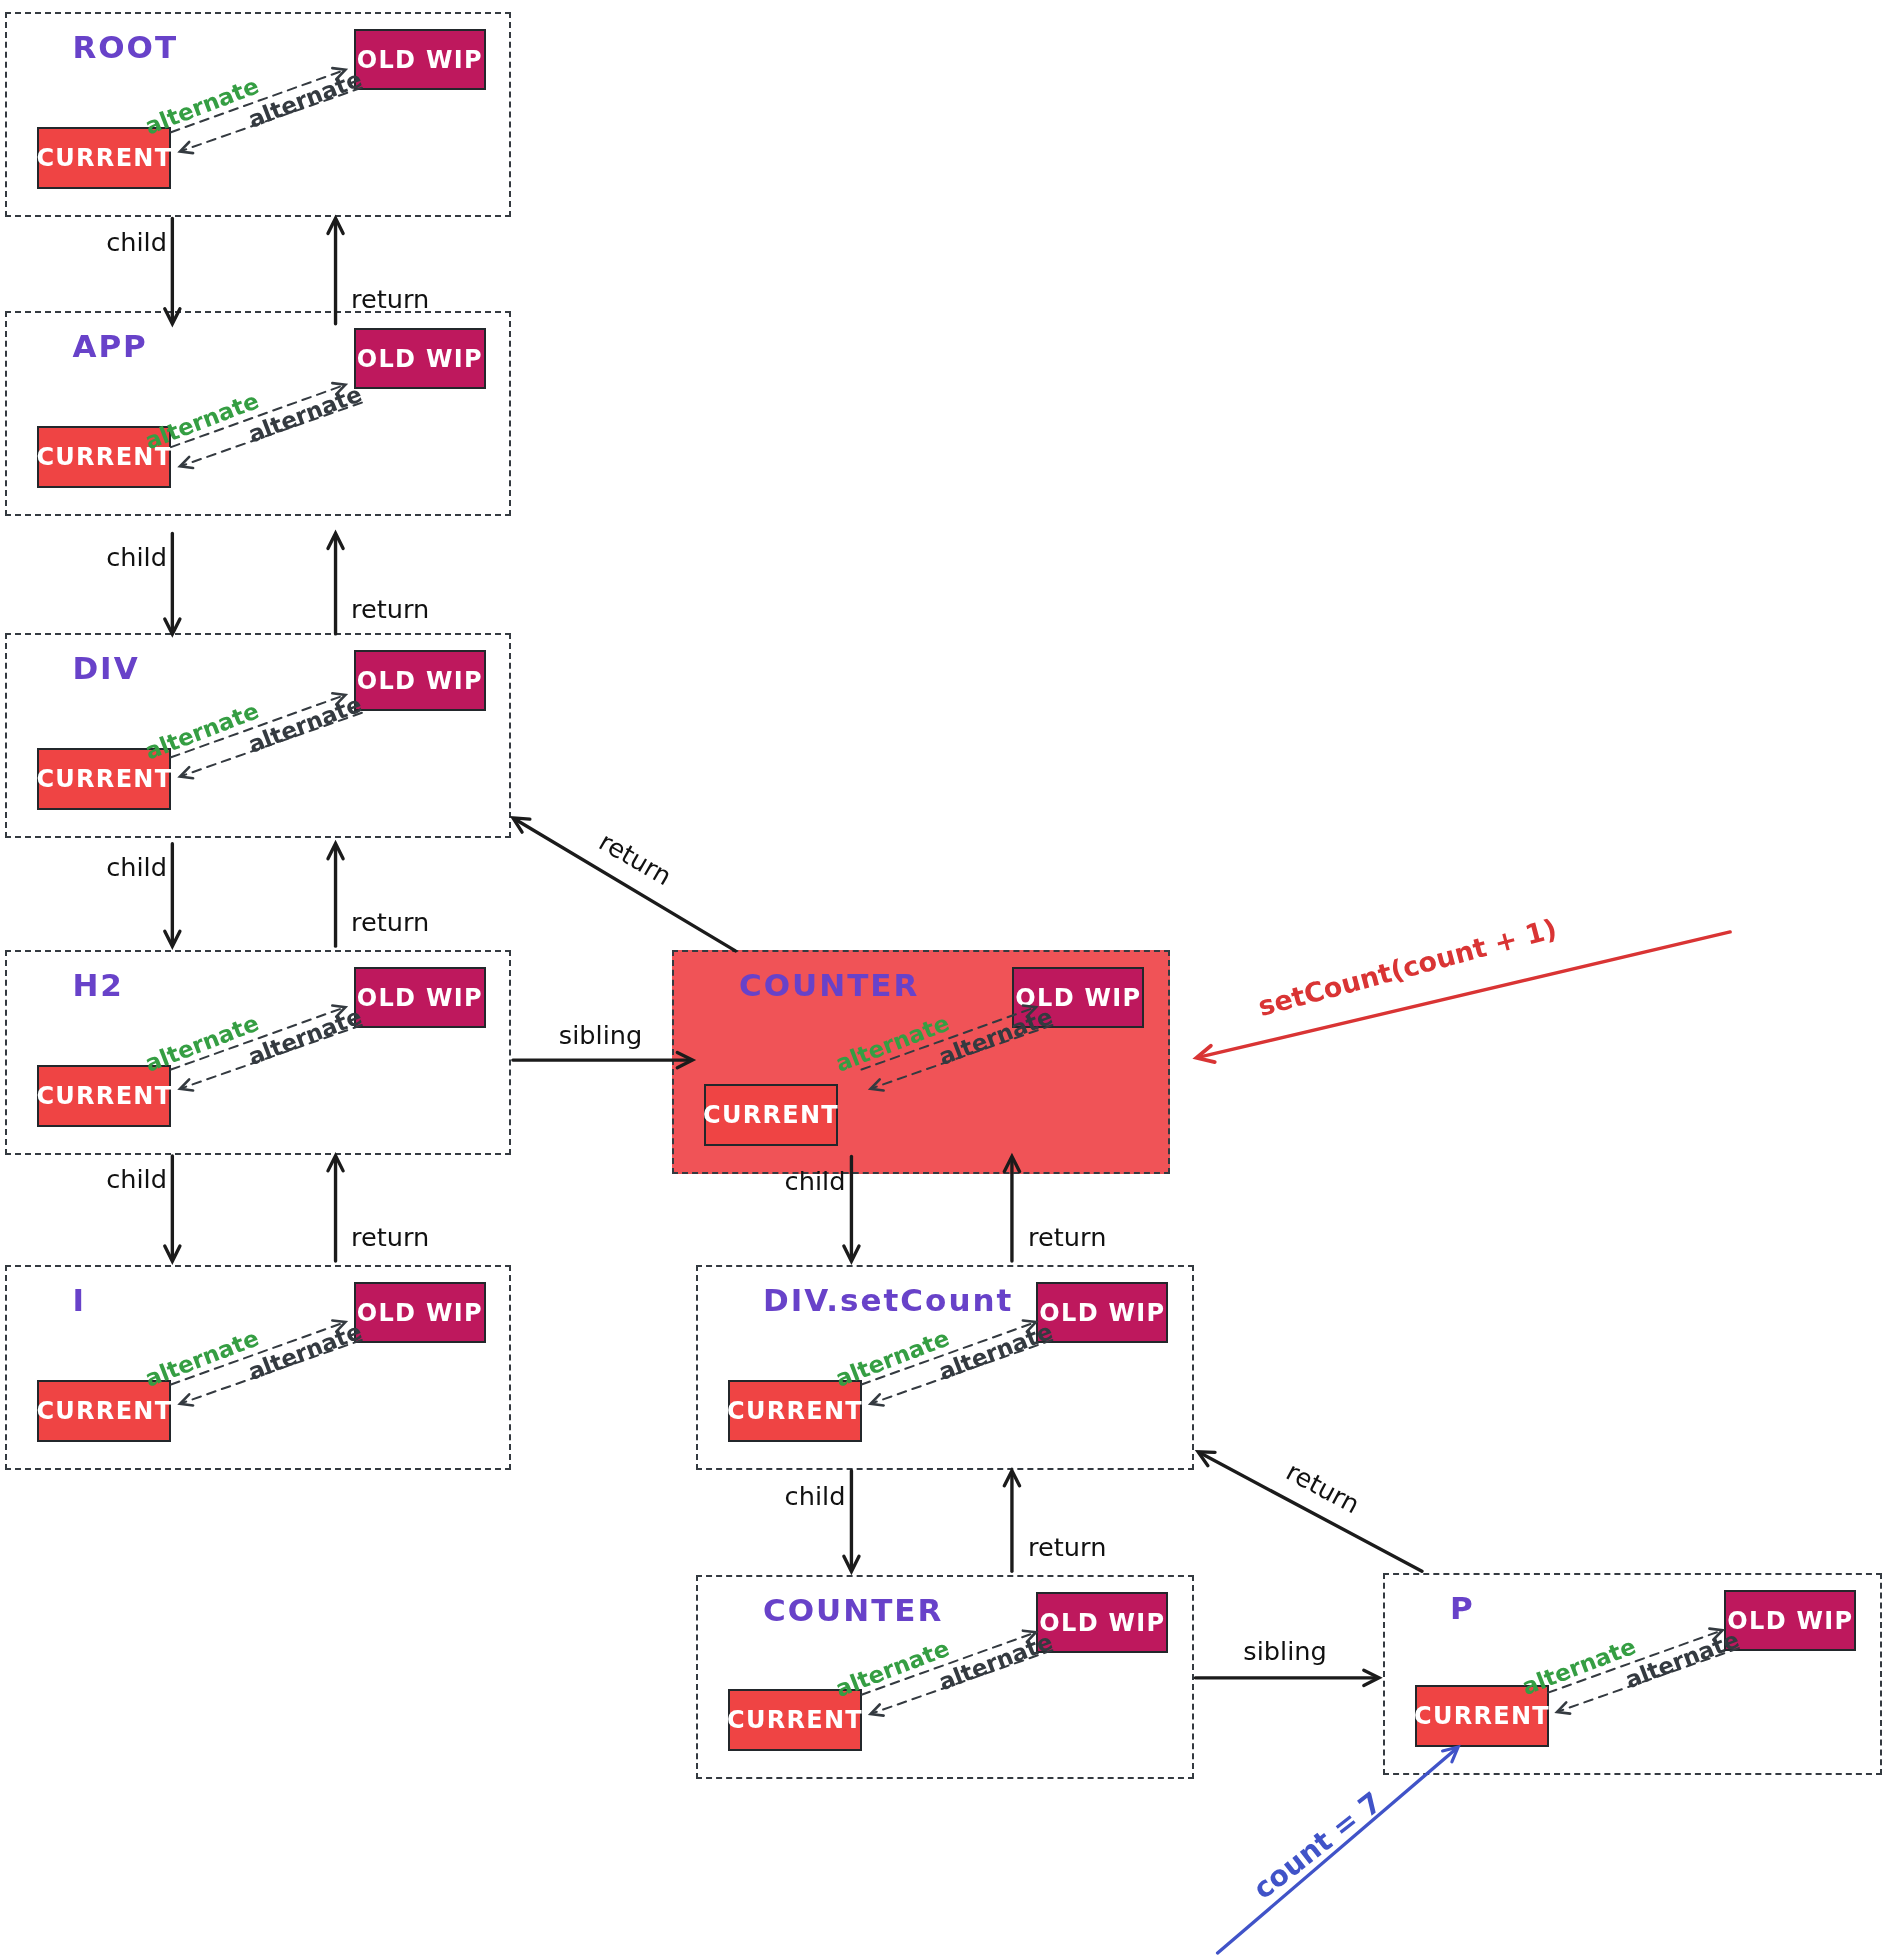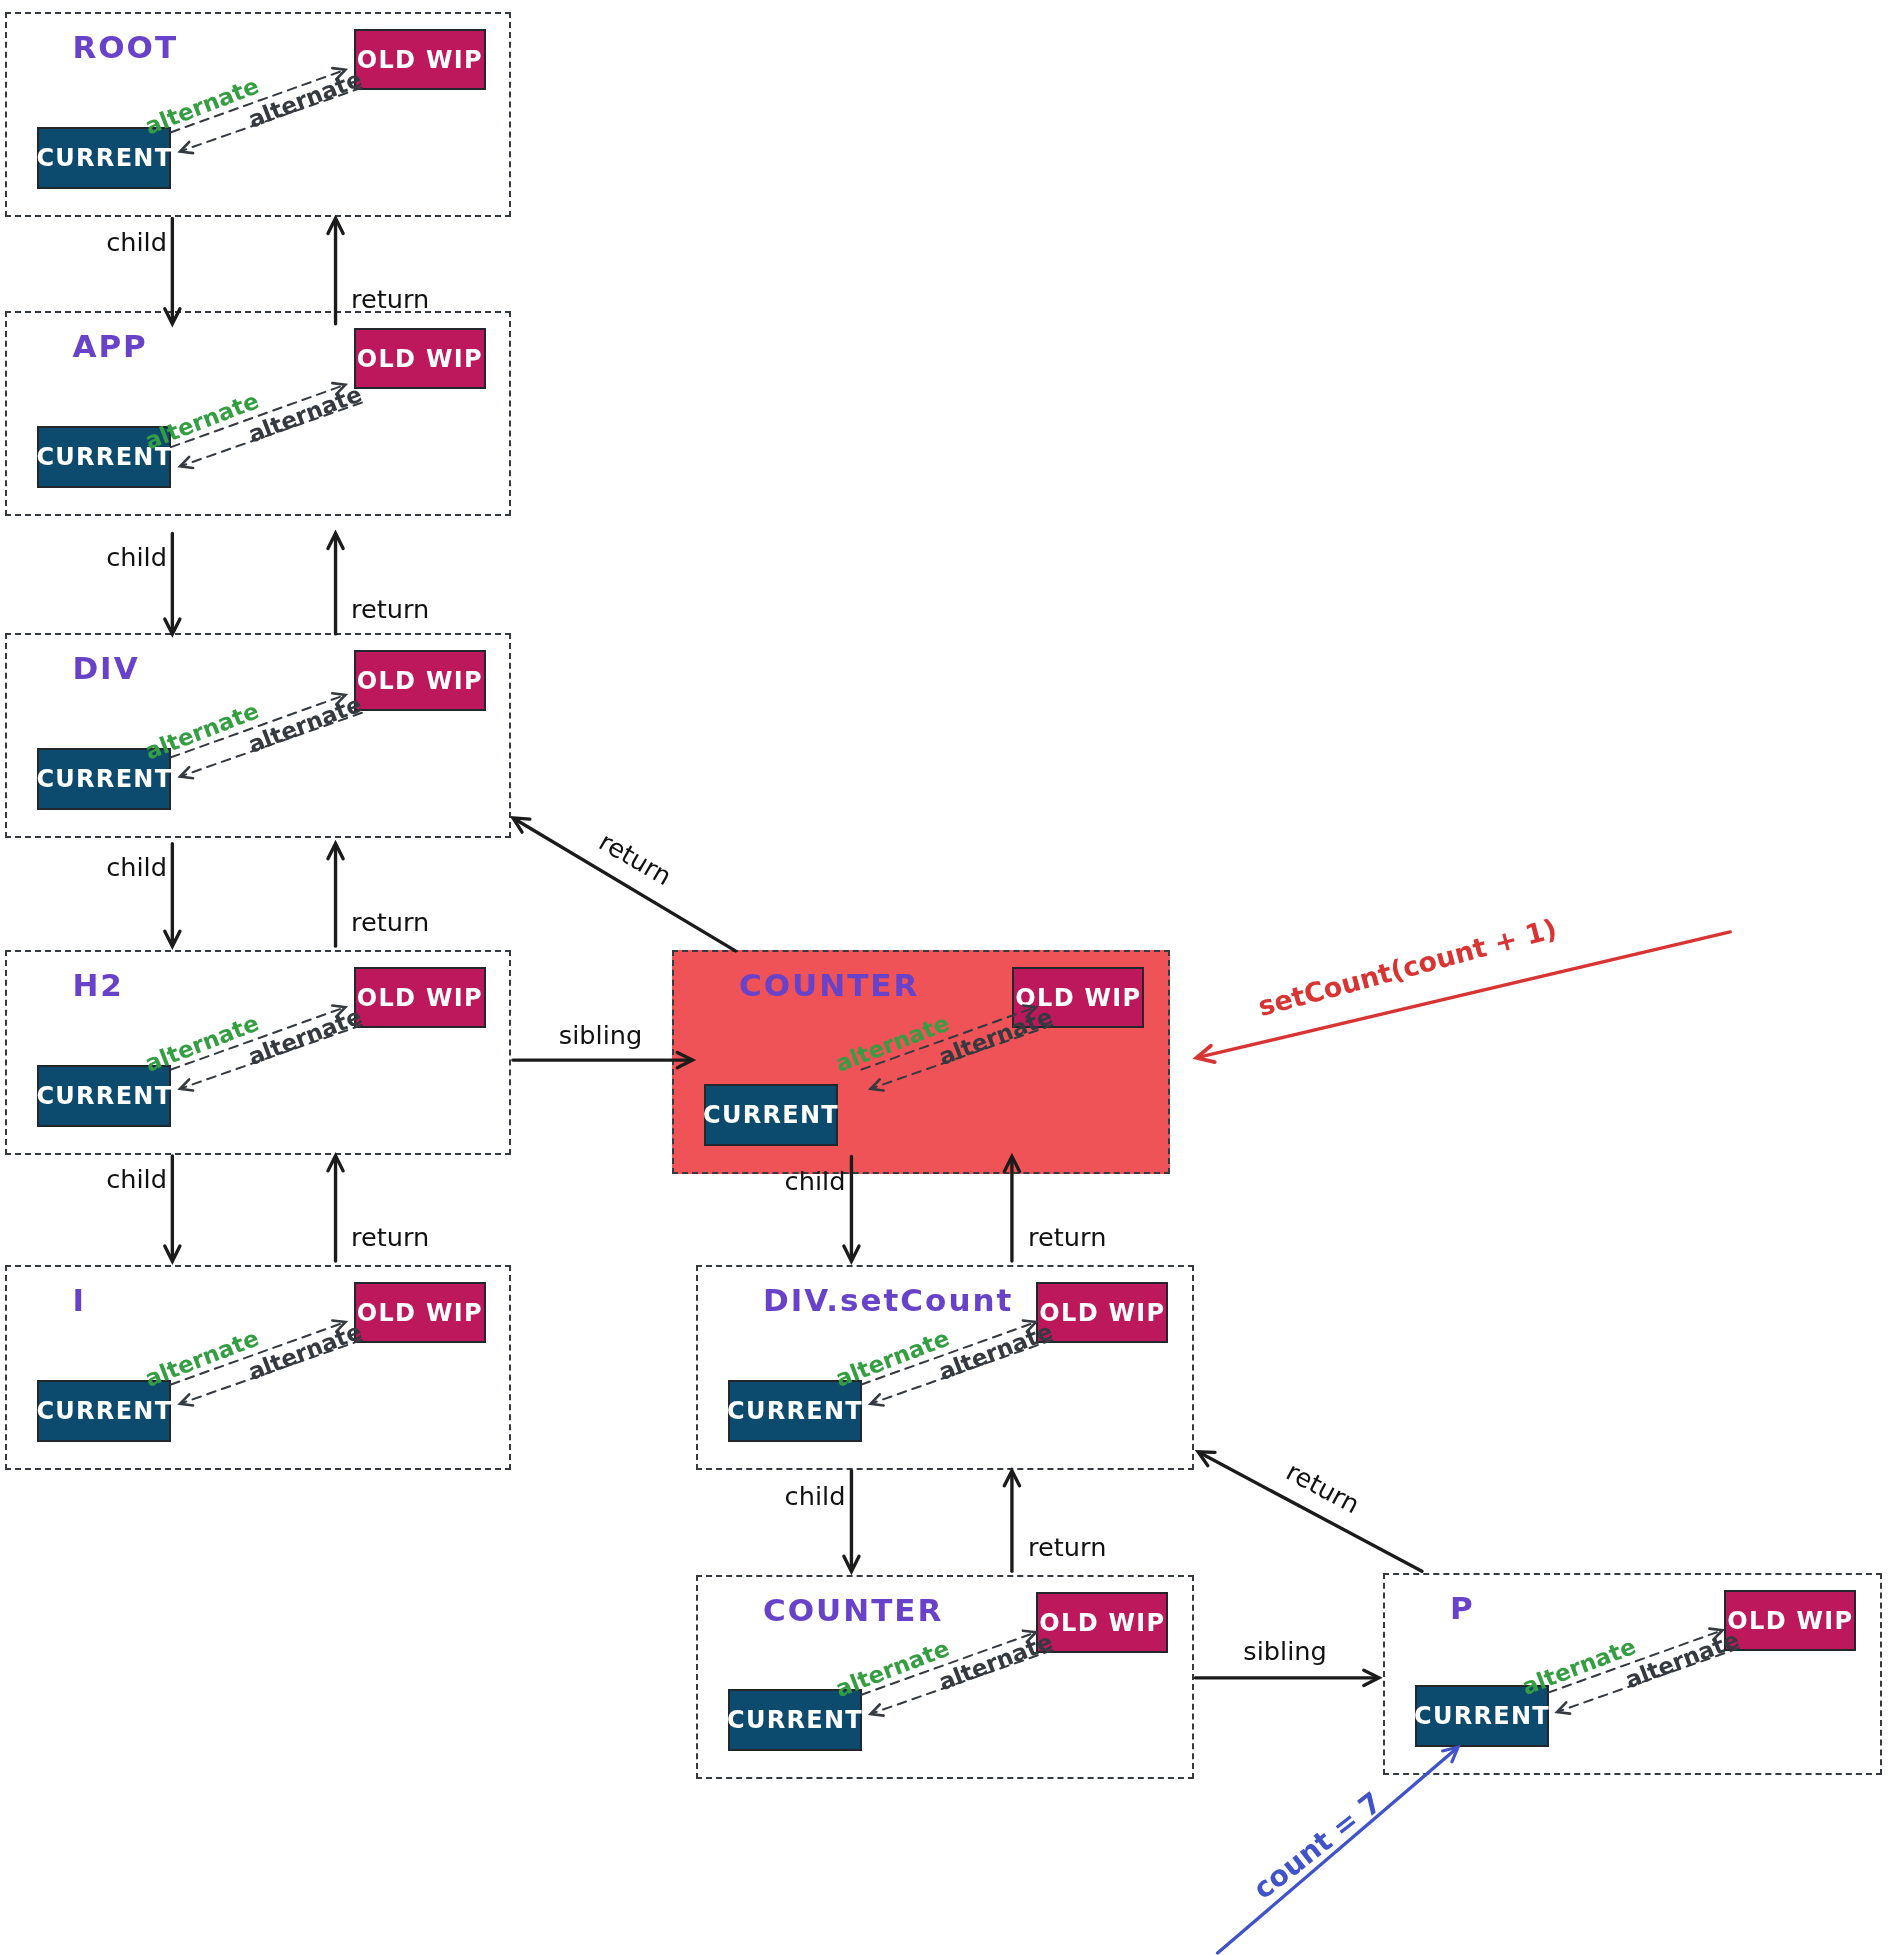--- a/index.html
+++ b/index.html
@@ -15,21 +15,21 @@
     position:absolute;left:35px;top:15px;font-size:31px;font-weight:700;
     letter-spacing:2px;color:#6842c9;margin-left:30px;
   }
   .oldwip{
     position:absolute;right:23.6px;top:15px;width:132px;height:61px;
     background:#be185d;border:2.7px solid #23272b;box-sizing:border-box;
     display:flex;align-items:center;justify-content:center;
   }
   .current{
     position:absolute;left:30px;bottom:26px;width:134px;height:62px;
-    background:#0c4a6e;border:2.7px solid #23272b;box-sizing:border-box;
+    background:#ef4444;border:2.7px solid #23272b;box-sizing:border-box;
     display:flex;align-items:center;justify-content:center;
   }
   .boxlabel{color:#ffffff;font-size:24px;letter-spacing:1.3px;font-weight:600;}
   #overlay{position:absolute;left:0;top:0;z-index:2;pointer-events:none;}
   .e{stroke:#1b1b1b;stroke-width:5;fill:none;stroke-linecap:round;}
   .alt{stroke:#343a40;stroke-width:3;fill:none;stroke-dasharray:13 10;stroke-linecap:round;}
   .redline{stroke:#d93434;stroke-width:5;fill:none;stroke-linecap:round;}
   .blueline{stroke:#4053c8;stroke-width:5;fill:none;stroke-linecap:round;}
   .elabel{font-size:38px;fill:#111111;text-anchor:middle;font-weight:500;}
   .ag{font-size:34px;fill:#359e43;text-anchor:middle;font-weight:600;}

